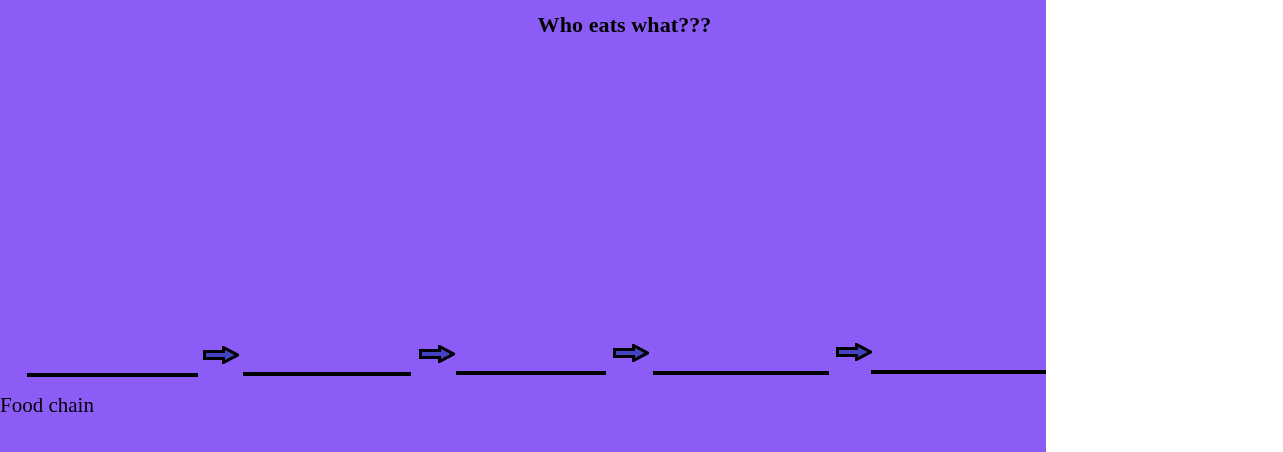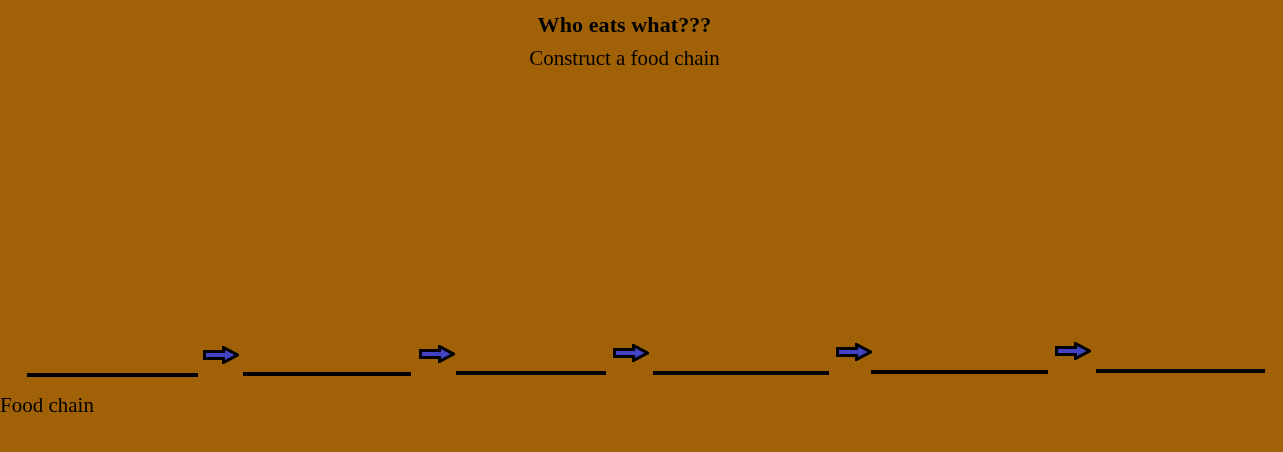--- a/index.html
+++ b/index.html
@@ -7,23 +7,23 @@
     margin: 0;
     padding: 0;
     background: #ffffff;
   }
   body {
     font-family: "Liberation Serif", "DejaVu Serif", serif;
     color: #000000;
   }
   #worksheet {
     position: relative;
-    width: 1283px;
+    width: 1046px;
     height: 452px;
-    background: #a16207;
+    background: #8b5cf6;
     overflow: hidden;
   }
 
   
   .heading-block {
     position: absolute;
     left: 0;
     top: 12px;
     width: 1249px;
     text-align: center;
@@ -94,21 +94,20 @@
     white-space: nowrap;
   }
 </style>
 </head>
 <body>
 
 <div id="worksheet">
 
   <div class="heading-block">
     <div class="worksheet-title">Who eats what???</div>
-    <div class="worksheet-subtitle">Construct a food chain</div>
   </div>
 
   <div class="chain-area" id="chain-area">
       <div class="blank-line" style="left: 27px; top: 373px; width: 171px; background: rgb(0, 0, 0);"></div>
       <div class="blank-line" style="left: 243px; top: 372px; width: 168px; background: rgb(0, 0, 0);"></div>
       <div class="blank-line" style="left: 456px; top: 371px; width: 150px; background: rgb(0, 0, 0);"></div>
       <div class="blank-line" style="left: 653px; top: 371px; width: 176px; background: rgb(0, 0, 0);"></div>
       <div class="blank-line" style="left: 871px; top: 370px; width: 177px; background: rgb(0, 0, 0);"></div>
       <div class="blank-line" style="left: 1096px; top: 369px; width: 169px; background: rgb(0, 0, 0);"></div>
       <div class="chain-arrow" style="left: 203px; top: 346px;">

